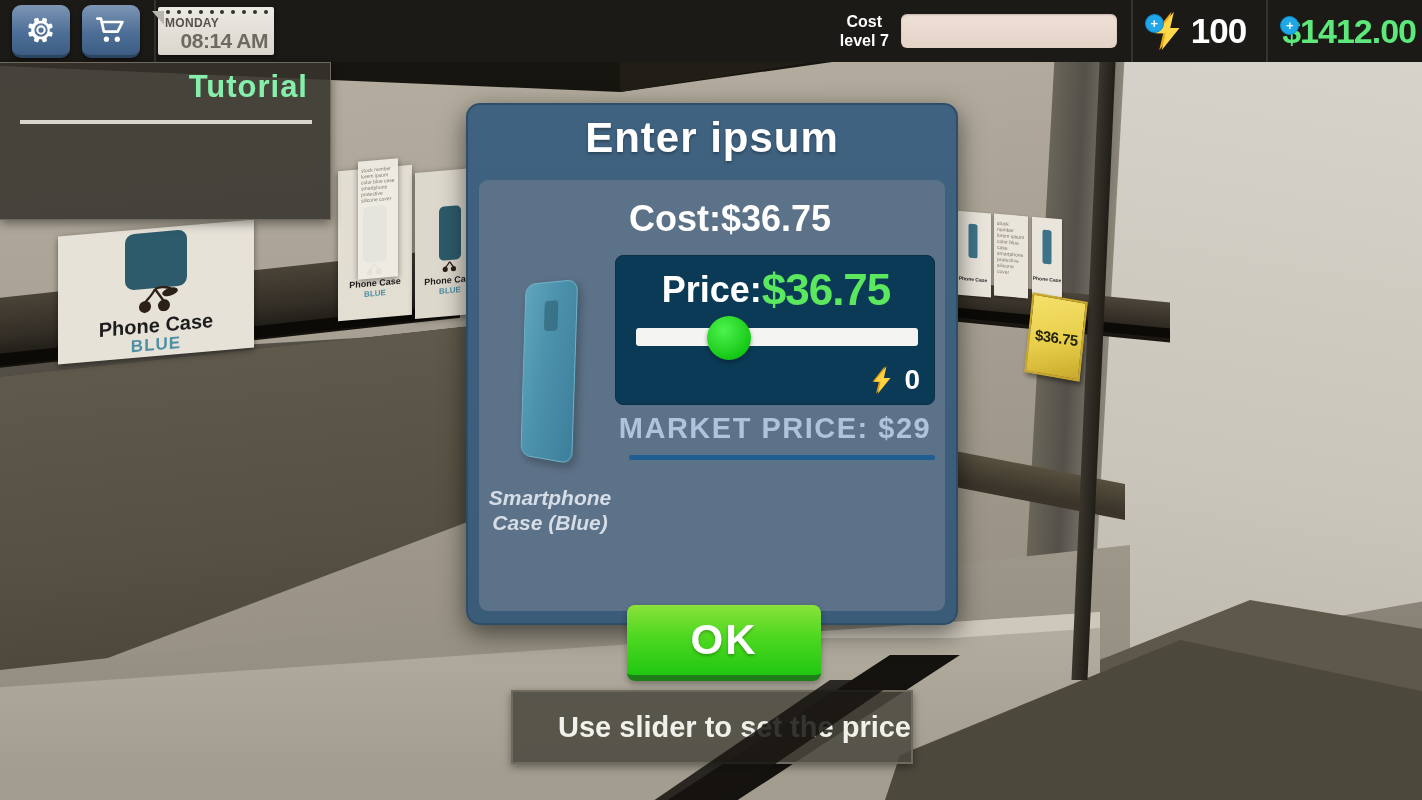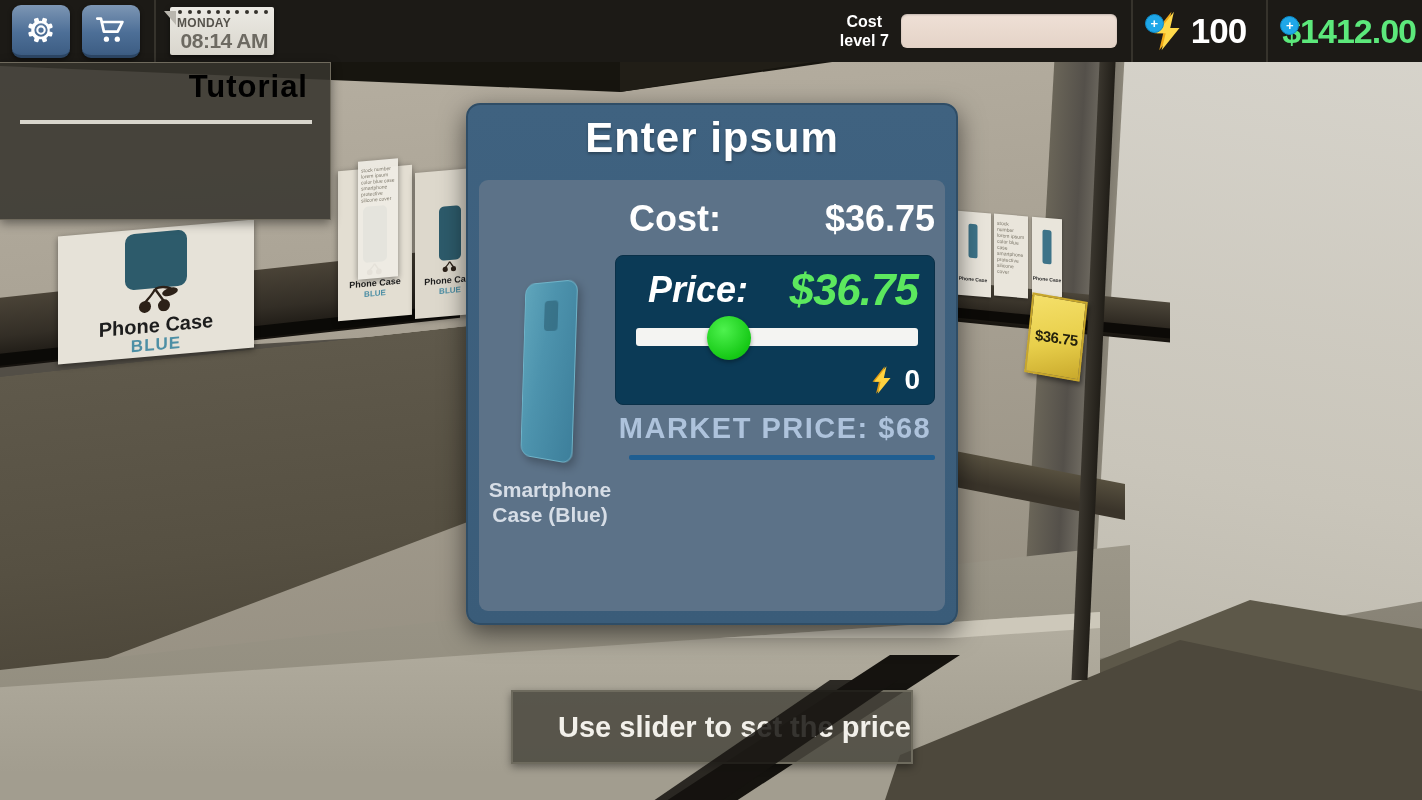--- a/index.html
+++ b/index.html
@@ -118,21 +118,21 @@
   
   .topbar{position:absolute;left:0;top:0;width:1422px;height:62px;
     background:#1c1a16;display:flex;align-items:center;}
   .topbar-left{display:flex;align-items:center;height:62px;}
   .hud-btn{width:58px;height:50px;margin-left:12px;border-radius:9px;
     background:linear-gradient(180deg,#7d96b4 0%,#4d6f97 55%,#3d5d83 100%);
     border-bottom:3px solid #2c4664;display:flex;align-items:center;justify-content:center;
     box-shadow:0 2px 4px rgba(0,0,0,.5);cursor:pointer;}
   .hud-sep{width:2px;height:62px;background:#36332c;margin-left:14px;}
 
-  .clock{position:relative;margin-left:14px;width:104px;height:48px;
+  .clock{position:relative;margin-left:2px;width:116px;height:48px;
     background:linear-gradient(180deg,#eceae4 0%,#d9d6cd 100%);
     box-shadow:0 2px 5px rgba(0,0,0,.55);border-radius:2px;}
   .clock .rings{position:absolute;top:3px;left:8px;right:6px;display:flex;
     justify-content:space-between;}
   .clock .rings i{width:4px;height:4px;border-radius:50%;background:#34312b;display:block;}
   .clock .day{position:absolute;left:7px;top:9px;font-family:"Liberation Sans",sans-serif;
     font-size:12px;font-weight:bold;color:#55524b;letter-spacing:.3px;}
   .clock .time{position:absolute;right:6px;bottom:2px;font-family:"Liberation Sans",sans-serif;
     font-size:21px;font-weight:bold;color:#6d6a62;letter-spacing:-.5px;}
   .clock .fold{position:absolute;left:-6px;top:4px;width:12px;height:14px;background:#b9b6ae;
@@ -153,45 +153,45 @@
   .res .num{font-family:"Liberation Sans",sans-serif;font-weight:bold;font-size:35px;
     color:#fff;letter-spacing:-1px;}
   .res .money{font-family:"Liberation Sans",sans-serif;font-weight:bold;font-size:34px;
     color:#5ce87b;letter-spacing:-1px;}
 
   
   .tutorial{position:absolute;left:0;top:62px;width:330px;height:156px;
     background:rgba(55,52,45,.88);border:1px solid #6f6a5d;border-left:none;
     box-shadow:0 3px 10px rgba(0,0,0,.45);}
   .tut-title{position:absolute;right:22px;top:6px;font-family:"Liberation Sans",sans-serif;
-    font-weight:bold;font-size:31px;color:#000000;letter-spacing:1px;}
+    font-weight:bold;font-size:31px;color:#86efac;letter-spacing:1px;}
   .tut-rule{position:absolute;left:20px;right:18px;top:57px;height:4px;background:#d9d6cd;}
   .tut-body{position:absolute;left:34px;right:16px;top:72px;font-family:"Liberation Sans",sans-serif;
     font-size:22px;font-weight:bold;line-height:29px;color:#cfd6de;}
 
   
   .dialog{position:absolute;left:466px;top:103px;width:488px;height:518px;
     background:linear-gradient(180deg,#3f6280 0%,#3a5c79 100%);
     border-radius:14px;border:2px solid #2f4d66;
     box-shadow:0 8px 26px rgba(0,0,0,.55);}
   .dlg-title{position:absolute;left:0;right:0;top:9px;text-align:center;
     font-family:"Liberation Sans",sans-serif;font-weight:bold;font-size:42px;color:#fff;
     letter-spacing:1px;text-shadow:0 2px 3px rgba(0,0,0,.3);}
   .dlg-body{position:absolute;left:11px;right:11px;top:75px;bottom:12px;
     background:#5c7288;border-radius:9px;}
 
   .row-cost{position:absolute;left:150px;right:10px;top:16px;height:46px;
-    display:flex;align-items:center;justify-content:space-between;}
+    display:flex;align-items:center;justify-content:flex-start;}
   .lbl{font-family:"Liberation Sans",sans-serif;font-weight:bold;font-size:36px;color:#fff;}
   .val{font-family:"Liberation Sans",sans-serif;font-weight:bold;font-size:36px;color:#fff;}
 
   .price-panel{position:absolute;left:136px;right:10px;top:75px;height:148px;
     background:#0b3a56;border-radius:8px;border:1px solid #0a3048;}
-  .price-row{position:absolute;left:32px;right:16px;top:8px;height:52px;
-    display:flex;align-items:center;justify-content:space-between;font-style:italic;}
+  .price-row{position:absolute;left:18px;right:16px;top:8px;height:52px;
+    display:flex;align-items:center;justify-content:center;}
   .price-val{font-family:"Liberation Sans",sans-serif;font-weight:bold;font-size:44px;
     color:#5ce85e;letter-spacing:-1px;}
   .slider{position:absolute;left:20px;right:16px;top:72px;height:18px;
     background:#f4f4f2;border-radius:3px;cursor:pointer;}
   .knob{position:absolute;top:-12px;width:44px;height:44px;border-radius:50%;
     background:radial-gradient(circle at 38% 32%,#4ef24e,#16c916 70%,#0fae0f 100%);
     box-shadow:0 2px 4px rgba(0,0,0,.35);cursor:pointer;}
   .energy-row{position:absolute;right:14px;bottom:8px;display:flex;align-items:center;gap:4px;}
   .energy-row .n{font-family:"Liberation Sans",sans-serif;font-weight:bold;font-size:28px;color:#fff;}
 
@@ -211,22 +211,22 @@
     color:#fff;letter-spacing:2px;text-shadow:0 2px 3px rgba(0,0,0,.25);}
 
   .prod{position:absolute;left:6px;top:90px;width:130px;}
   .prod-img{position:relative;width:100%;height:200px;}
   .phone-case{position:absolute;left:34px;top:12px;width:56px;height:176px;
     background:linear-gradient(100deg,#5fa5bb 0%,#4d93ad 40%,#3d7f9b 100%);
     border-radius:11px;transform:perspective(320px) rotateY(-26deg) rotate(2deg);
     box-shadow:3px 4px 10px rgba(0,0,0,.28);border:1px solid #6fb3c8;}
   .phone-case .cam{position:absolute;left:22px;top:18px;width:15px;height:30px;
     background:rgba(40,90,110,.55);border-radius:4px;}
-  .prod-name{margin-top:7px;text-align:center;font-family:"Liberation Sans",sans-serif;
-    font-weight:bold;font-size:21px;line-height:25px;color:#d6dde6;}
+  .prod-name{margin-top:15px;text-align:center;font-family:"Liberation Sans",sans-serif;
+    font-weight:bold;font-size:21px;line-height:25px;color:#d6dde6;font-style:italic;}
 
   
   .hint{position:absolute;left:511px;top:690px;width:398px;height:70px;
     background:rgba(74,72,62,.85);border:2px solid #6e6b5e;
     display:flex;align-items:center;justify-content:flex-end;
     box-shadow:0 3px 8px rgba(0,0,0,.4);}
   .hint span{font-family:"Liberation Sans",sans-serif;font-weight:bold;font-size:29px;color:#f2f0ea;}
   .hint-beam{position:absolute;left:640px;top:680px;width:340px;height:130px;
     background:#15130f;opacity:.85;clip-path:polygon(0 130px,190px 0,258px 0,68px 130px);
     pointer-events:none;}
@@ -421,24 +421,27 @@
         </div>
         <div class="energy-row">
           <svg width="34" height="30" viewBox="0 0 24 24">
             <path fill="#e09a12" d="M13.4 1 3.6 13.3h5.1L6.4 23l10.2-12.7h-5.3z"></path>
             <path fill="#ffd23f" d="M14.8 1 5 13.3h5.1L7.8 23 18 10.3h-5.3z"></path>
           </svg>
           <span class="n">0</span>
         </div>
       </div>
 
-      <div class="market">MARKET PRICE: $68</div>
+      <div class="market">MARKET PRICE: $29</div>
       <div class="divider"></div>
 
 
+      <div class="ok-btn">
+        <span>OK</span>
+      </div>
     </div>
   </div>
 
   <div class="hint">
     <span>Use slider to set the price</span>
   </div>
   <div class="hint-beam"></div>
 
 </div>
 

